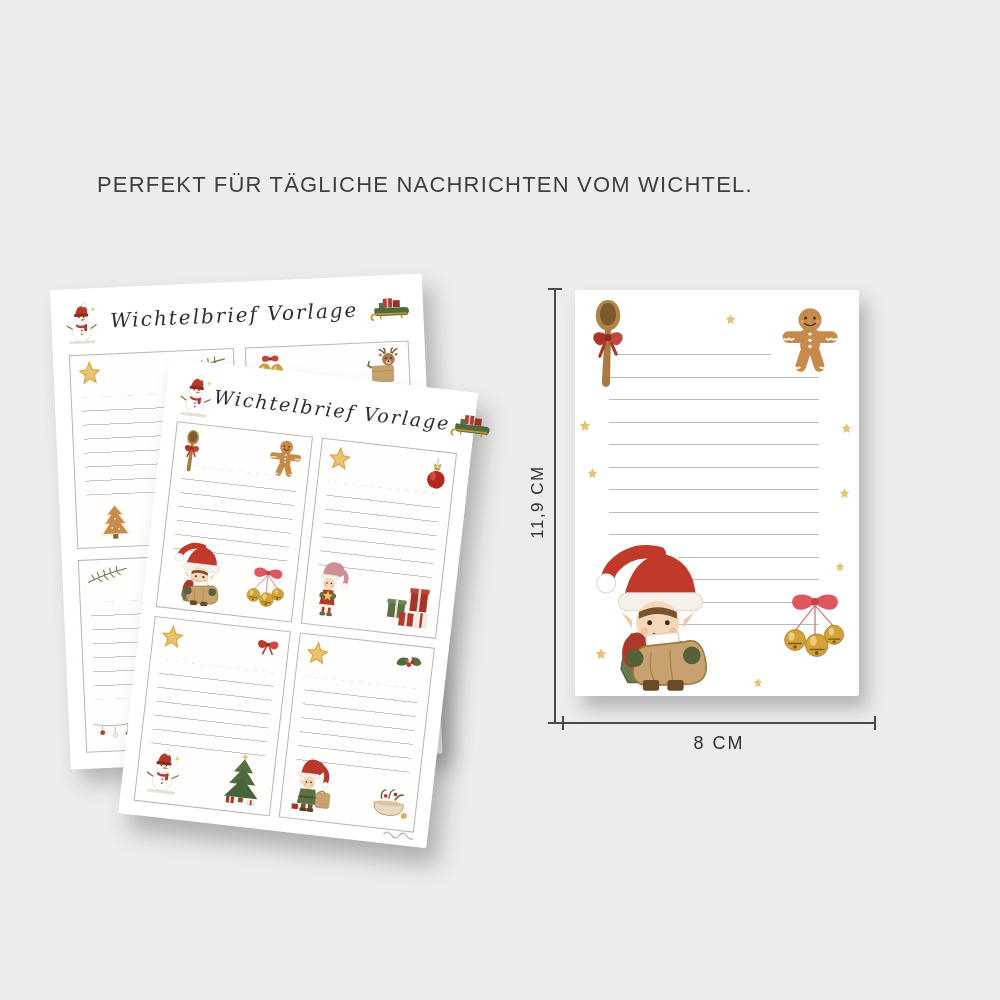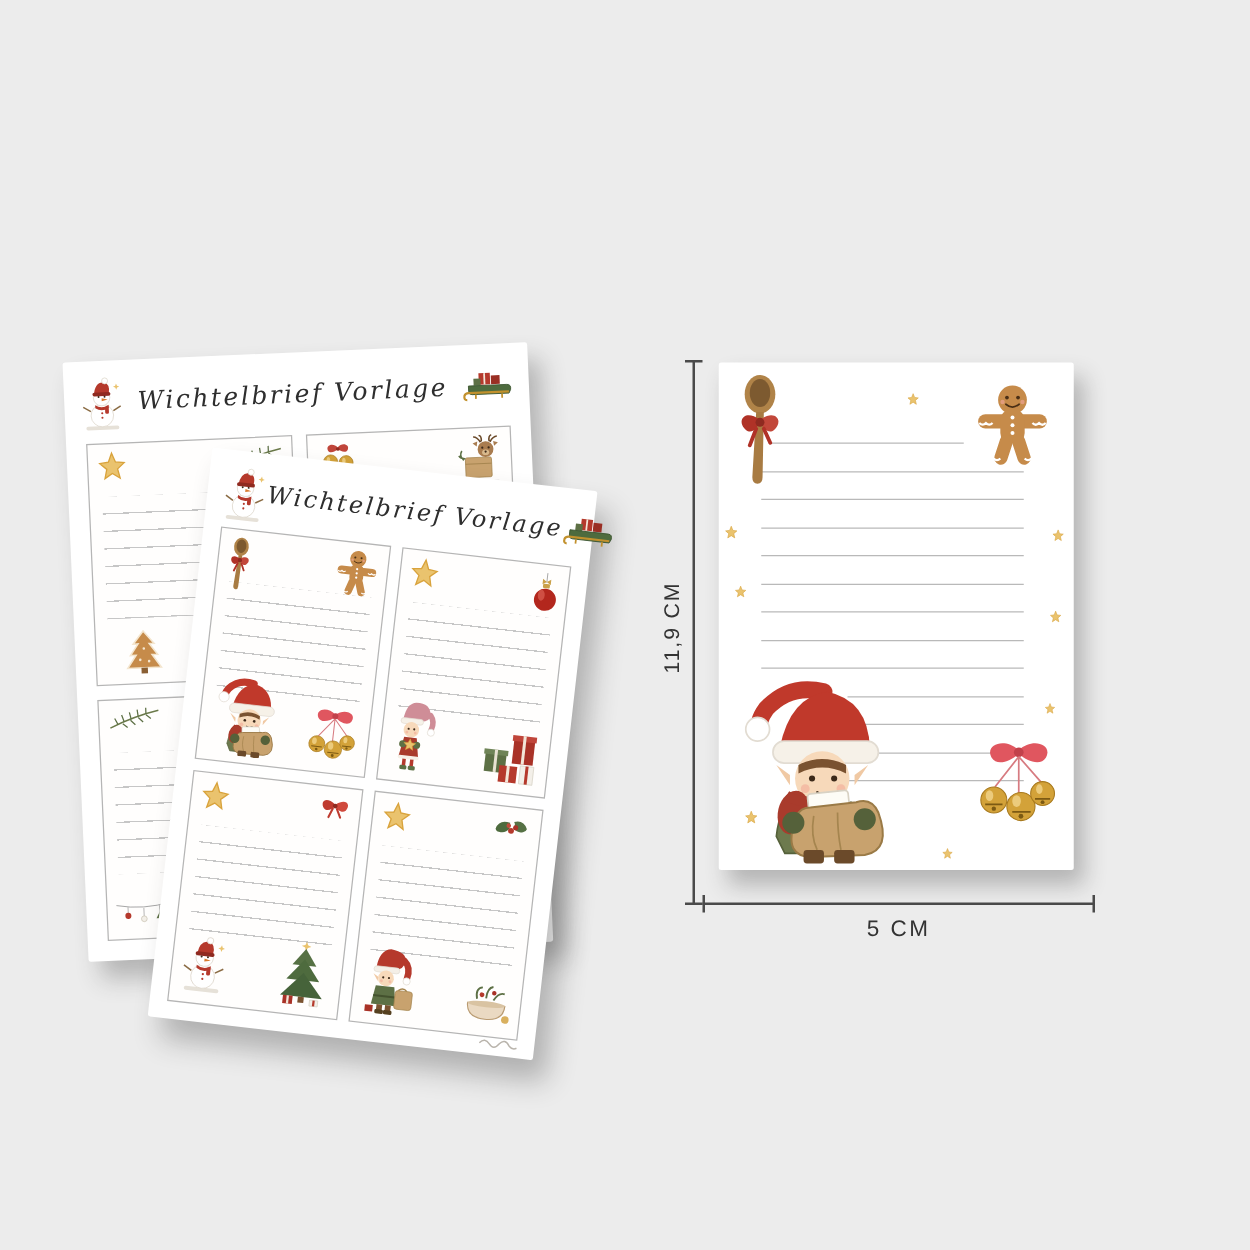--- a/index.html
+++ b/index.html
@@ -322,20 +322,21 @@
         <circle cx="38" cy="22" r="1.4" fill="#3c2a1a"></circle>
       <rect x="12" y="29" width="33" height="25" rx="2" fill="#c8a26e" stroke="#a5854f"></rect>
       <line x1="12" y1="37" x2="45" y2="37" stroke="#a5854f" stroke-width="1.2"></line>
       <path d="M10 32 Q4 26 8 20 M12 30 Q6 30 4 26" stroke="#5d7045" stroke-width="2" fill="none"></path>
     </symbol>
   </defs>
 </svg>
 
 <div id="stage" data-name="product-image">
 
+  <div class="subheading" data-name="subheadline">PERFEKT FÜR TÄGLICHE NACHRICHTEN VOM WICHTEL.</div>
 
   <div class="sheet sheet-back" data-name="template-sheet-back">
     <div class="sheet-header" data-name="sheet-header">
       <svg class="hdr-snowman" data-name="snowman-icon">
           <use href="#sym-snowman"></use>
         </svg>
       <div class="script-title" data-name="sheet-script-title">Wichtelbrief Vorlage</div>
       <svg class="hdr-sled" data-name="sled-icon">
           <use href="#sym-sled"></use>
         </svg>
@@ -510,15 +511,15 @@
         <use href="#sym-elf-sack"></use>
       </svg>
     <svg class="pv-icon" data-name="bells-bow-icon" style="left:198px;top:298px;width:84px;height:78px;">
         <use href="#sym-bells-bow"></use>
       </svg>
   </div>
 
   <div class="dim-vline" data-name="height-dimension-line"></div>
   <div class="dim-hline" data-name="width-dimension-line"></div>
   <div class="dim-label-v" data-name="height-dimension-label">11,9 CM</div>
-  <div class="dim-label-h" data-name="width-dimension-label">5 CM</div>
+  <div class="dim-label-h" data-name="width-dimension-label">8 CM</div>
 
 </div>
 
 </body></html>

